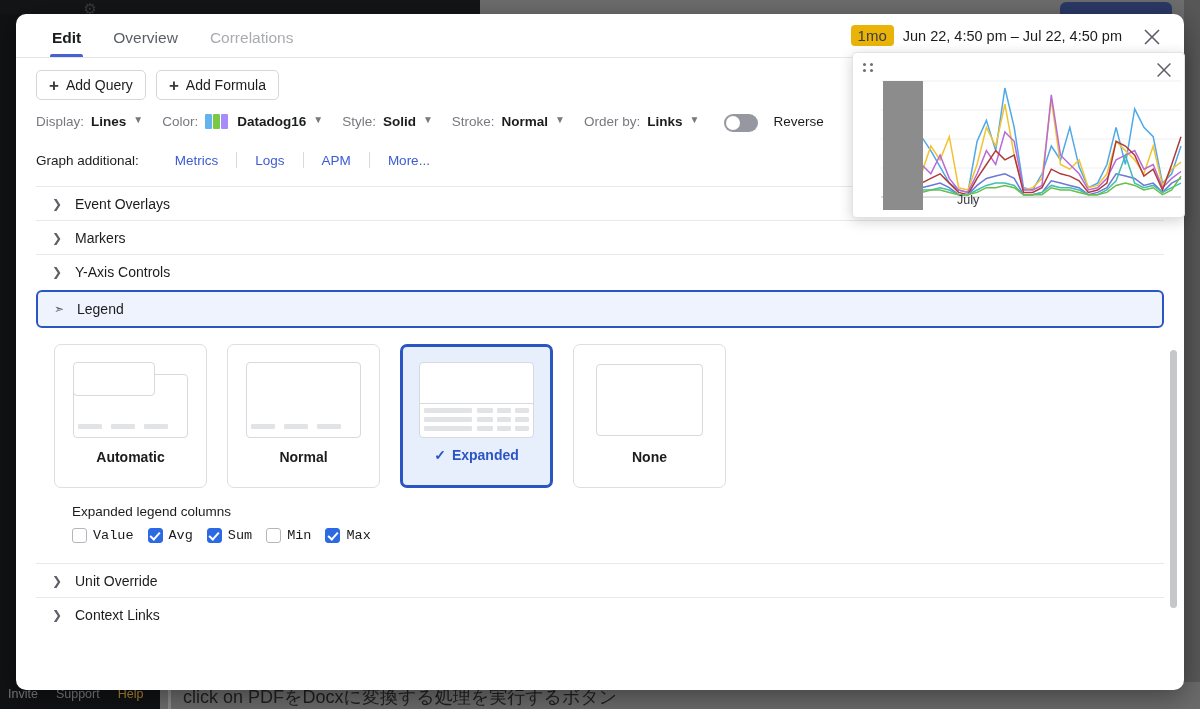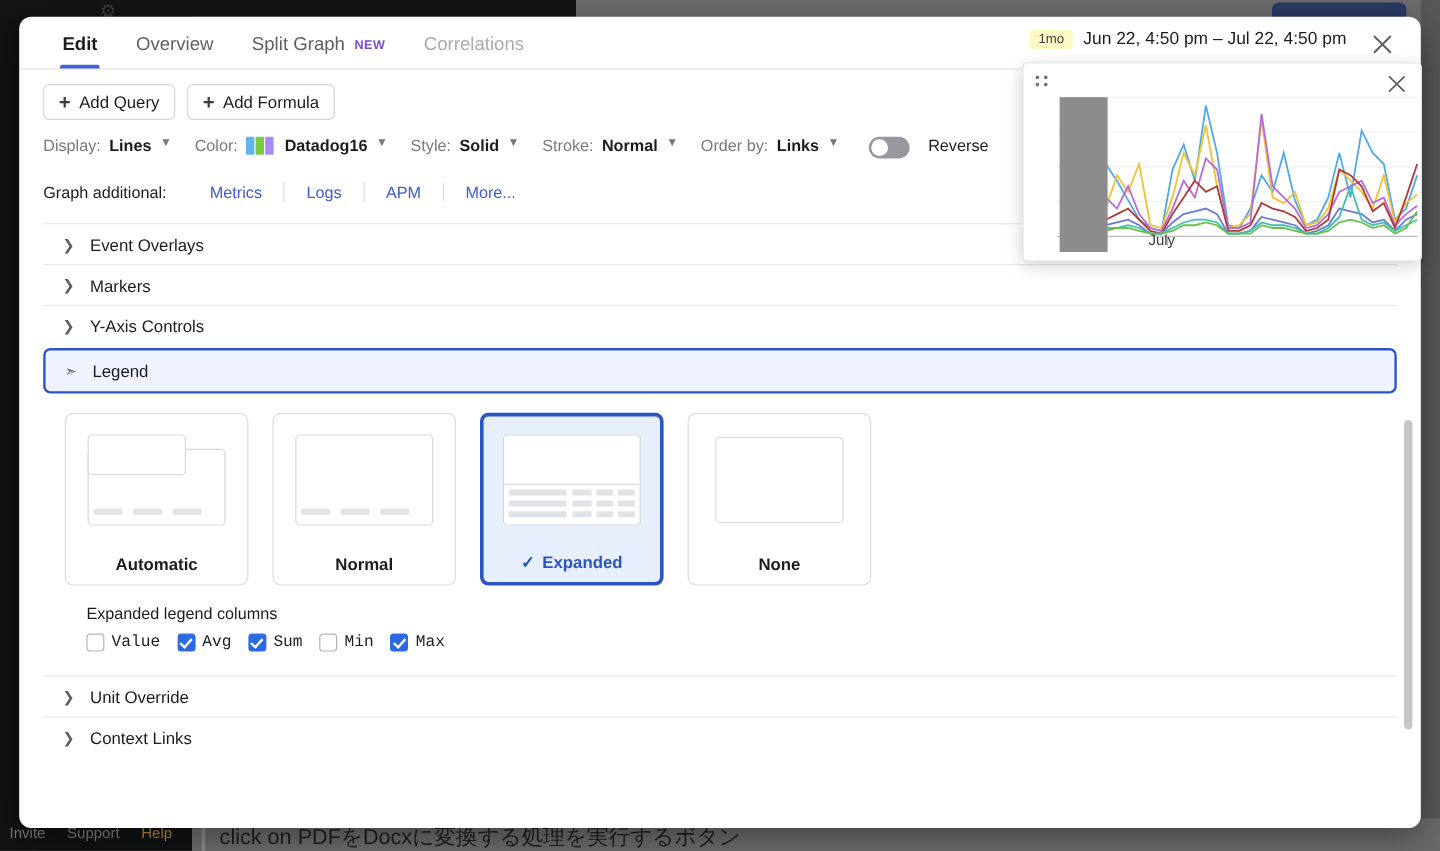--- a/index.html
+++ b/index.html
@@ -77,22 +77,22 @@
   .tab .newbadge {
     margin-left: 8px; font-size: 10.5px; font-weight: 700; letter-spacing: .4px;
     color: #7c4dd4;
   }
   #timerange {
     position: absolute; right: 62px; top: 11px;
     display: flex; align-items: center; gap: 9px;
     font-size: 14.5px; color: #1b1c1d; white-space: nowrap;
   }
   #timerange .chip {
-    background: #fef9c3; border-radius: 4px; padding: 2px 7px;
-    font-size: 11px; color: #3b3d42; text-align: center;
+    background: #eab308; border-radius: 4px; padding: 2px 7px;
+    font-size: 15px; color: #3b3d42; text-align: center;
   }
   #modal-close {
     position: absolute; right: 20px; top: 11px;
     width: 24px; height: 24px; cursor: pointer;
     color: #5c5f66;
   }
 
   
   #body-scroll {
     flex: 1 1 auto; position: relative; overflow: hidden;
@@ -165,21 +165,21 @@
     width: 153px; height: 144px;
     border: 1px solid #dcdee2; border-radius: 7px; background: #fff;
     display: flex; flex-direction: column; align-items: center;
     padding-top: 17px; cursor: pointer;
   }
   .lcard.selected {
     border: 3px solid #2c55c4; background: #e7effc;
     padding-top: 15px;
   }
   .lcard-label {
-    margin-top: auto; margin-bottom: 9px;
+    margin-top: auto; margin-bottom: 22px;
     font-size: 14px; font-weight: 700; color: #1b1c1d;
     display: flex; align-items: center; gap: 6px;
   }
   .lcard.selected .lcard-label { color: #2c55c4; }
 
   .thumb { position: relative; width: 115px; height: 76px; }
   .thumb .frame {
     position: absolute; inset: 0;
     border: 1px solid #d7d9dd; border-radius: 4px; background: #fff;
   }
@@ -268,24 +268,20 @@
 </div>
 
 <div id="modal">
 
   <div id="tabbar">
     <div class="tab active">
       <span>Edit</span>
     </div>
     <div class="tab">
       <span>Overview</span>
-    </div>
-    <div class="tab">
-      <span>Split Graph</span>
-      <span class="newbadge">NEW</span>
     </div>
     <div class="tab disabled">
       <span>Correlations</span>
     </div>
 
     <div id="timerange">
       <span class="chip">1mo</span>
       <span>Jun 22, 4:50 pm – Jul 22, 4:50 pm</span>
     </div>
 

